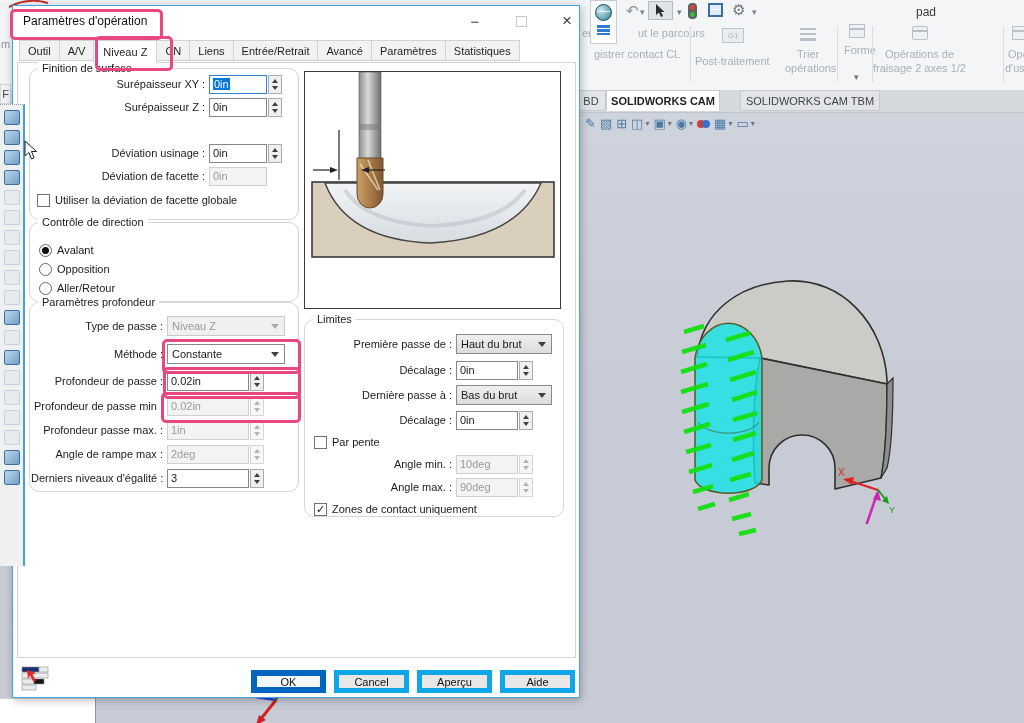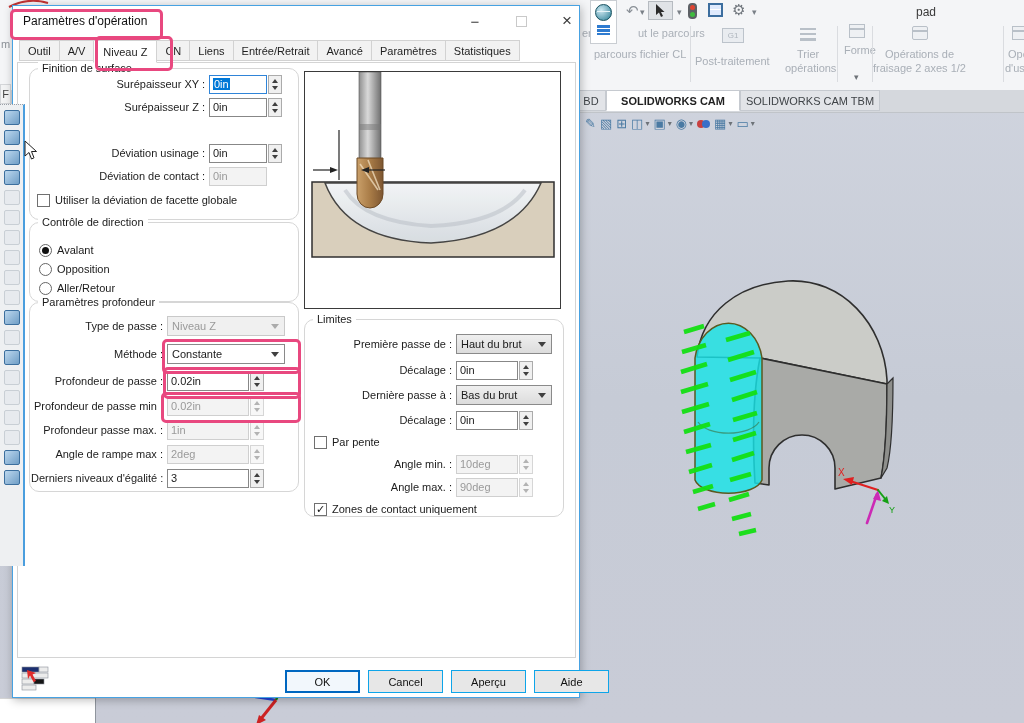--- a/index.html
+++ b/index.html
@@ -97,22 +97,22 @@
   .combo.white{background:#fff;}
   .combo.dis{background:#f0f0f0;color:#9a9a9a;border-color:#c9c9c9;}
   .combo.dis .car{border-top-color:#ababab;}
 
   .cb{width:13px;height:13px;box-sizing:border-box;border:1px solid #707070;background:#fff;display:inline-flex;
     align-items:center;justify-content:center;font-size:11px;color:#111;margin-right:5px;flex:none;}
   .radio{width:13px;height:13px;box-sizing:border-box;border:1px solid #666;border-radius:50%;background:#fff;
     margin-right:5px;display:inline-flex;align-items:center;justify-content:center;flex:none;}
   .radio.on::after{content:"";width:7px;height:7px;border-radius:50%;background:#111;}
 
-  .btn{position:absolute;top:664px;width:75px;height:23px;background:#e7e7e7;border:1px solid #0ea5e9;
-    display:flex;align-items:center;justify-content:center;font-size:11px;color:#111;box-sizing:border-box;margin-left:34px;}
+  .btn{position:absolute;top:664px;width:75px;height:23px;background:#e7e7e7;border:5px solid #0ea5e9;
+    display:flex;align-items:center;justify-content:center;font-size:11px;color:#111;box-sizing:border-box;}
   .btn.default{border-color:#0067c0;box-shadow:inset 0 0 0 1px #0067c0;background:#f2f7fc;}
 
   .preview{position:absolute;left:291px;top:65px;width:257px;height:238px;background:#fff;border:1px solid #3a3a3a;box-sizing:border-box;}
 
   .ring{position:absolute;border:3px solid var(--pink,#e8487f);border-radius:5px;z-index:25;pointer-events:none;}
 </style>
 </head>
 <body>
 
 <div class="stage">
@@ -131,21 +131,21 @@
     <span class="traffic">
         <i class="dot-r"></i>
         <i class="dot-g"></i>
       </span>
     <span class="tableic"></span>
     <span class="gearic">⚙</span>
     <span class="qat sm" style="position:absolute;left:752px">▾</span>
 
     <span class="ribtxt" style="left:582px;top:27px">er</span>
     <span class="ribtxt" style="left:638px;top:27px">ut le parcours</span>
-    <span class="ribtxt" style="left:594px;top:48px">parcours fichier CL</span>
+    <span class="ribtxt" style="left:594px;top:48px">gistrer contact CL</span>
 
     <span class="ribsep" style="left:690px"></span>
     <span class="ribico gt" style="left:722px;top:28px">G1</span>
     <span class="ribtxt" style="left:695px;top:55px">Post-traitement</span>
 
     <span class="riblist" style="left:800px;top:28px"></span>
     <span class="ribtxt" style="left:797px;top:48px">Trier</span>
     <span class="ribtxt" style="left:785px;top:62px">opérations</span>
 
     <span class="ribsep" style="left:837px"></span>
@@ -164,21 +164,21 @@
     <span class="ribtxt" style="left:1005px;top:62px">d'usinage d</span>
 
     <span class="flyout">
       <span class="globe"></span>
       <span class="layersic"></span>
     </span>
   </div>
 
   <div class="doctabs">
     <span class="dtab" style="left:576px;width:30px">BD</span>
-    <span class="dtab active" style="left:606px;width:134px">SOLIDWORKS CAM</span>
+    <span class="dtab active" style="left:606px;width:114px">SOLIDWORKS CAM</span>
     <span class="dtab" style="left:740px;width:140px">SOLIDWORKS CAM TBM</span>
   </div>
 
   <div class="hud">
     <span>✎</span>
     <span>▧</span>
     <span>⊞</span>
     <span>◫</span>
       <span class="caret">▾</span>
     <span>▣</span>
@@ -271,21 +271,21 @@
       <span class="lbl" style="width:172px">Déviation usinage :</span>
       <span class="inp" style="width:58px">
           <span>0in</span>
         </span>
       <span class="spin">
           <span class="tri-u"></span>
           <span class="tri-d"></span>
         </span>
     </div>
     <div class="row" style="left:20px;top:160px">
-      <span class="lbl" style="width:172px">Déviation de contact :</span>
+      <span class="lbl" style="width:172px">Déviation de facette :</span>
       <span class="inp dis" style="width:58px">
           <span>0in</span>
         </span>
     </div>
     <div class="row" style="left:24px;top:184px">
       <span class="cb"></span>
       <span>Utiliser la déviation de facette globale</span>
     </div>
 
     <div class="grp" style="left:16px;top:216px;width:268px;height:78px">

